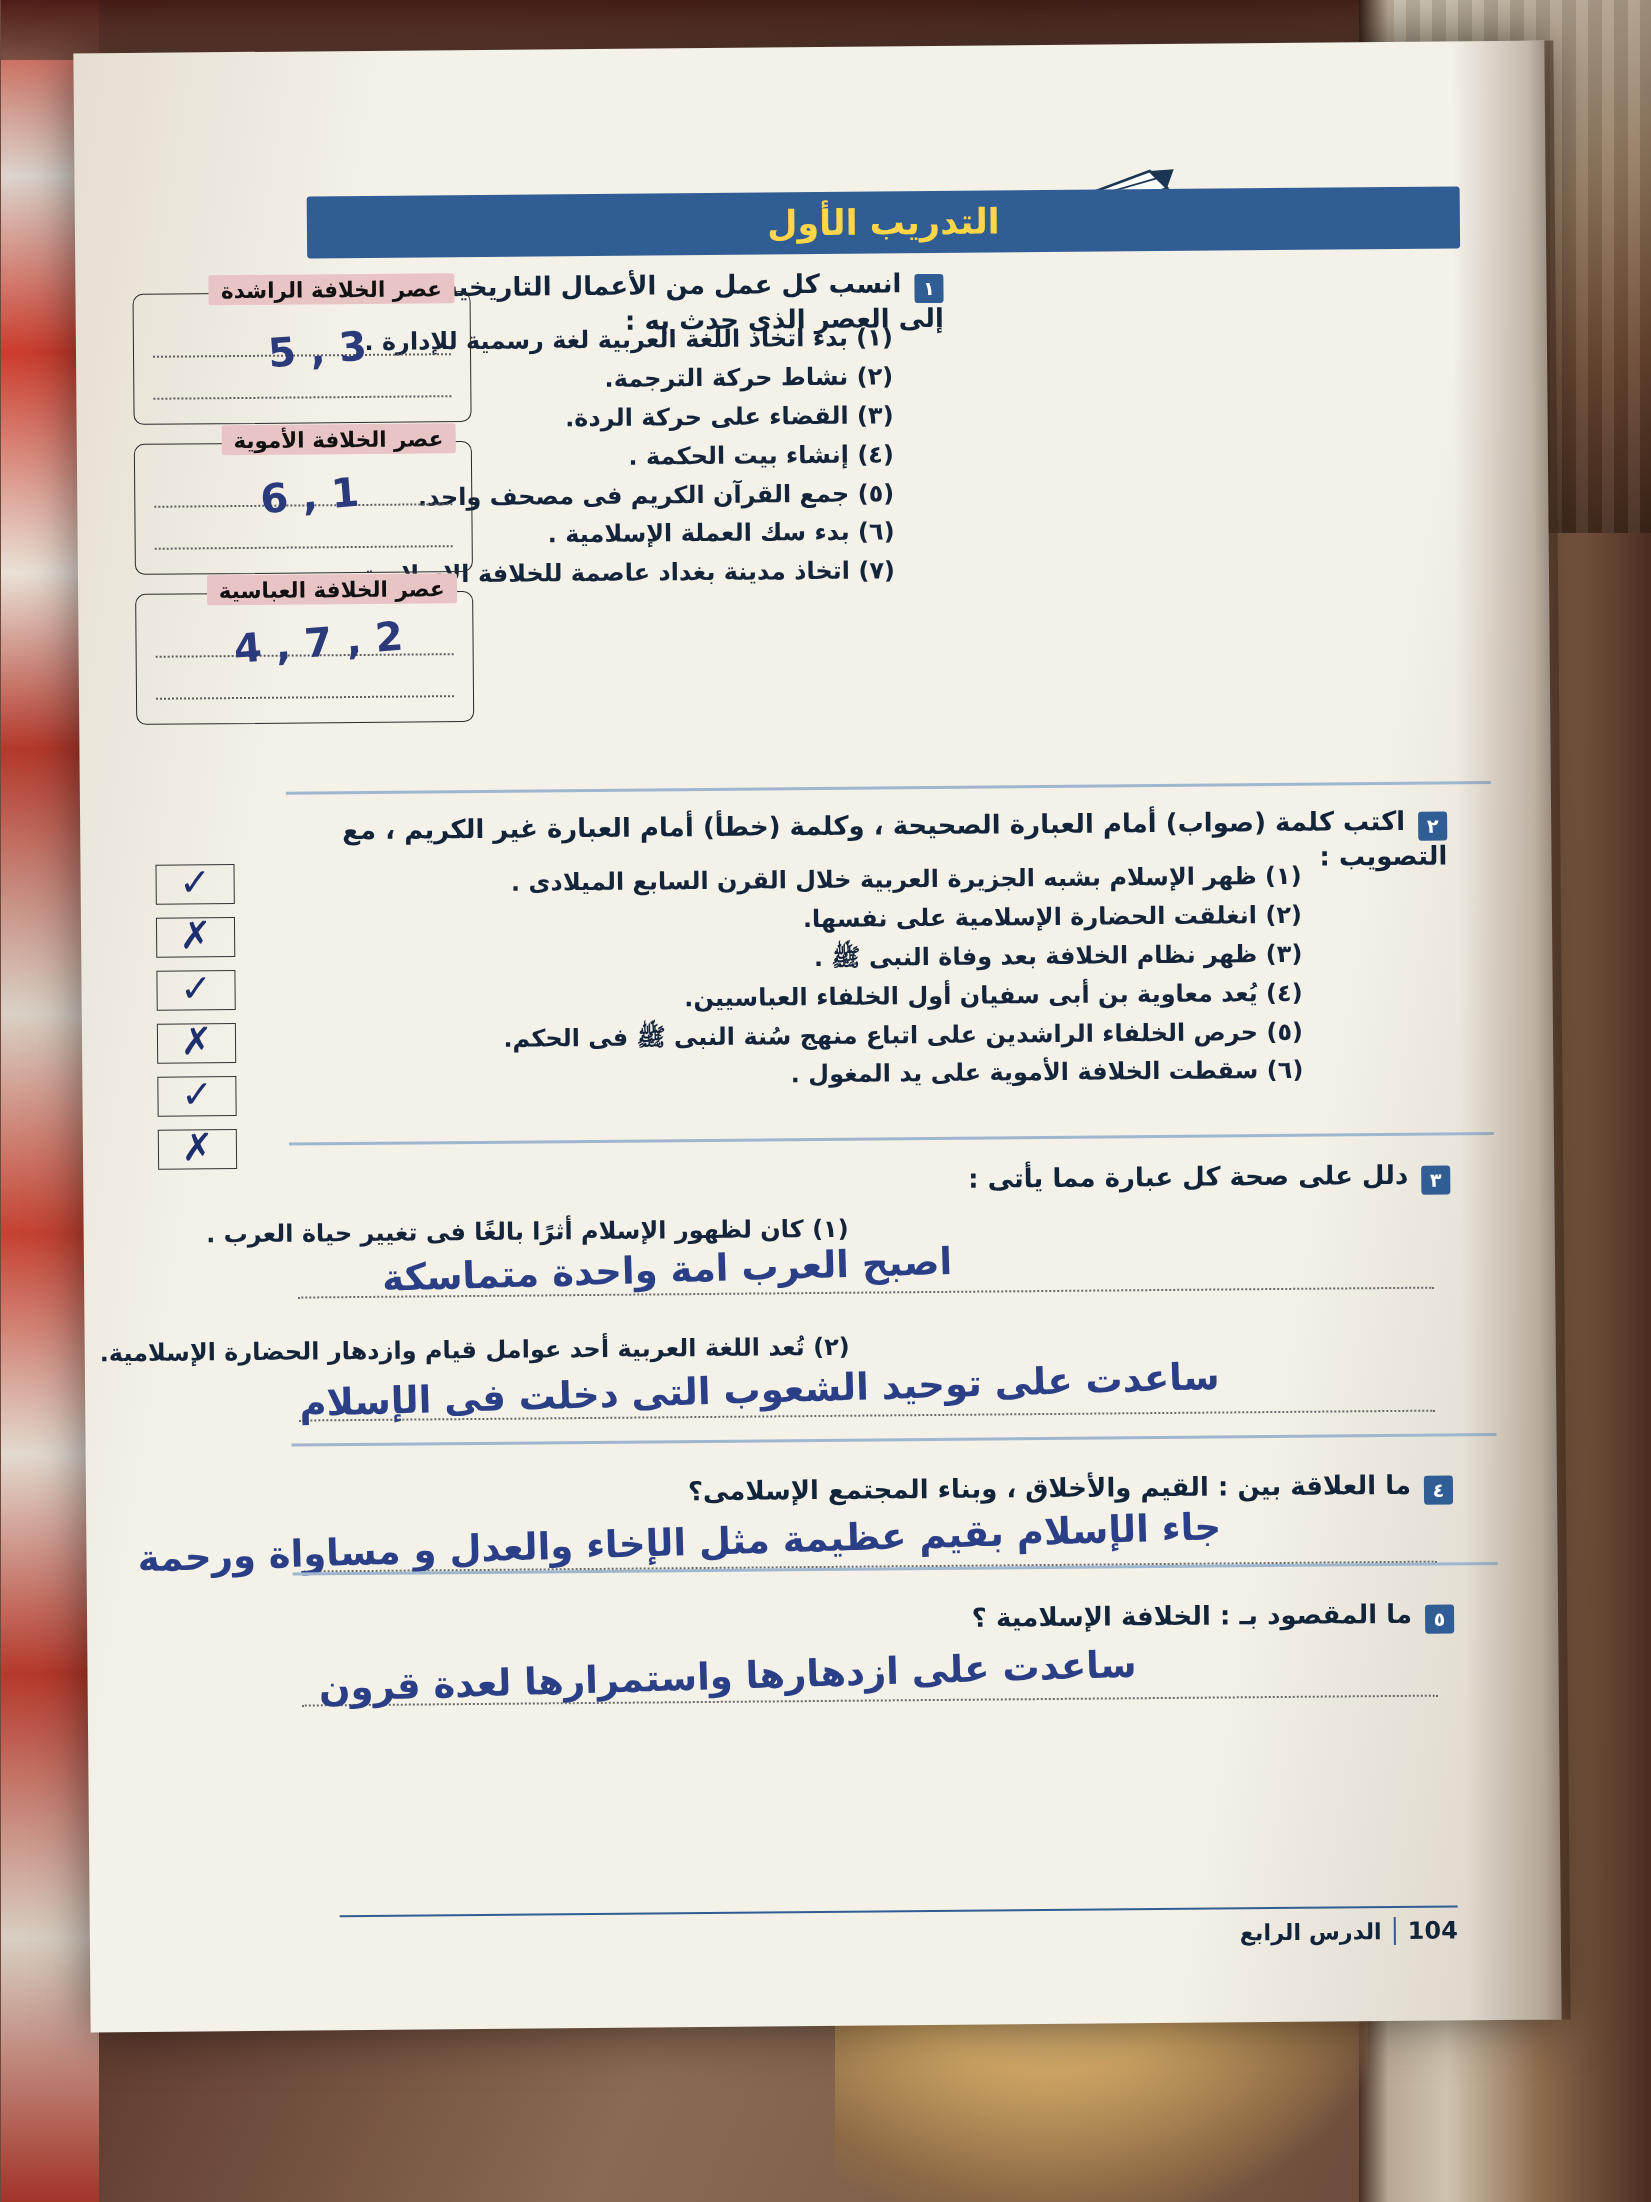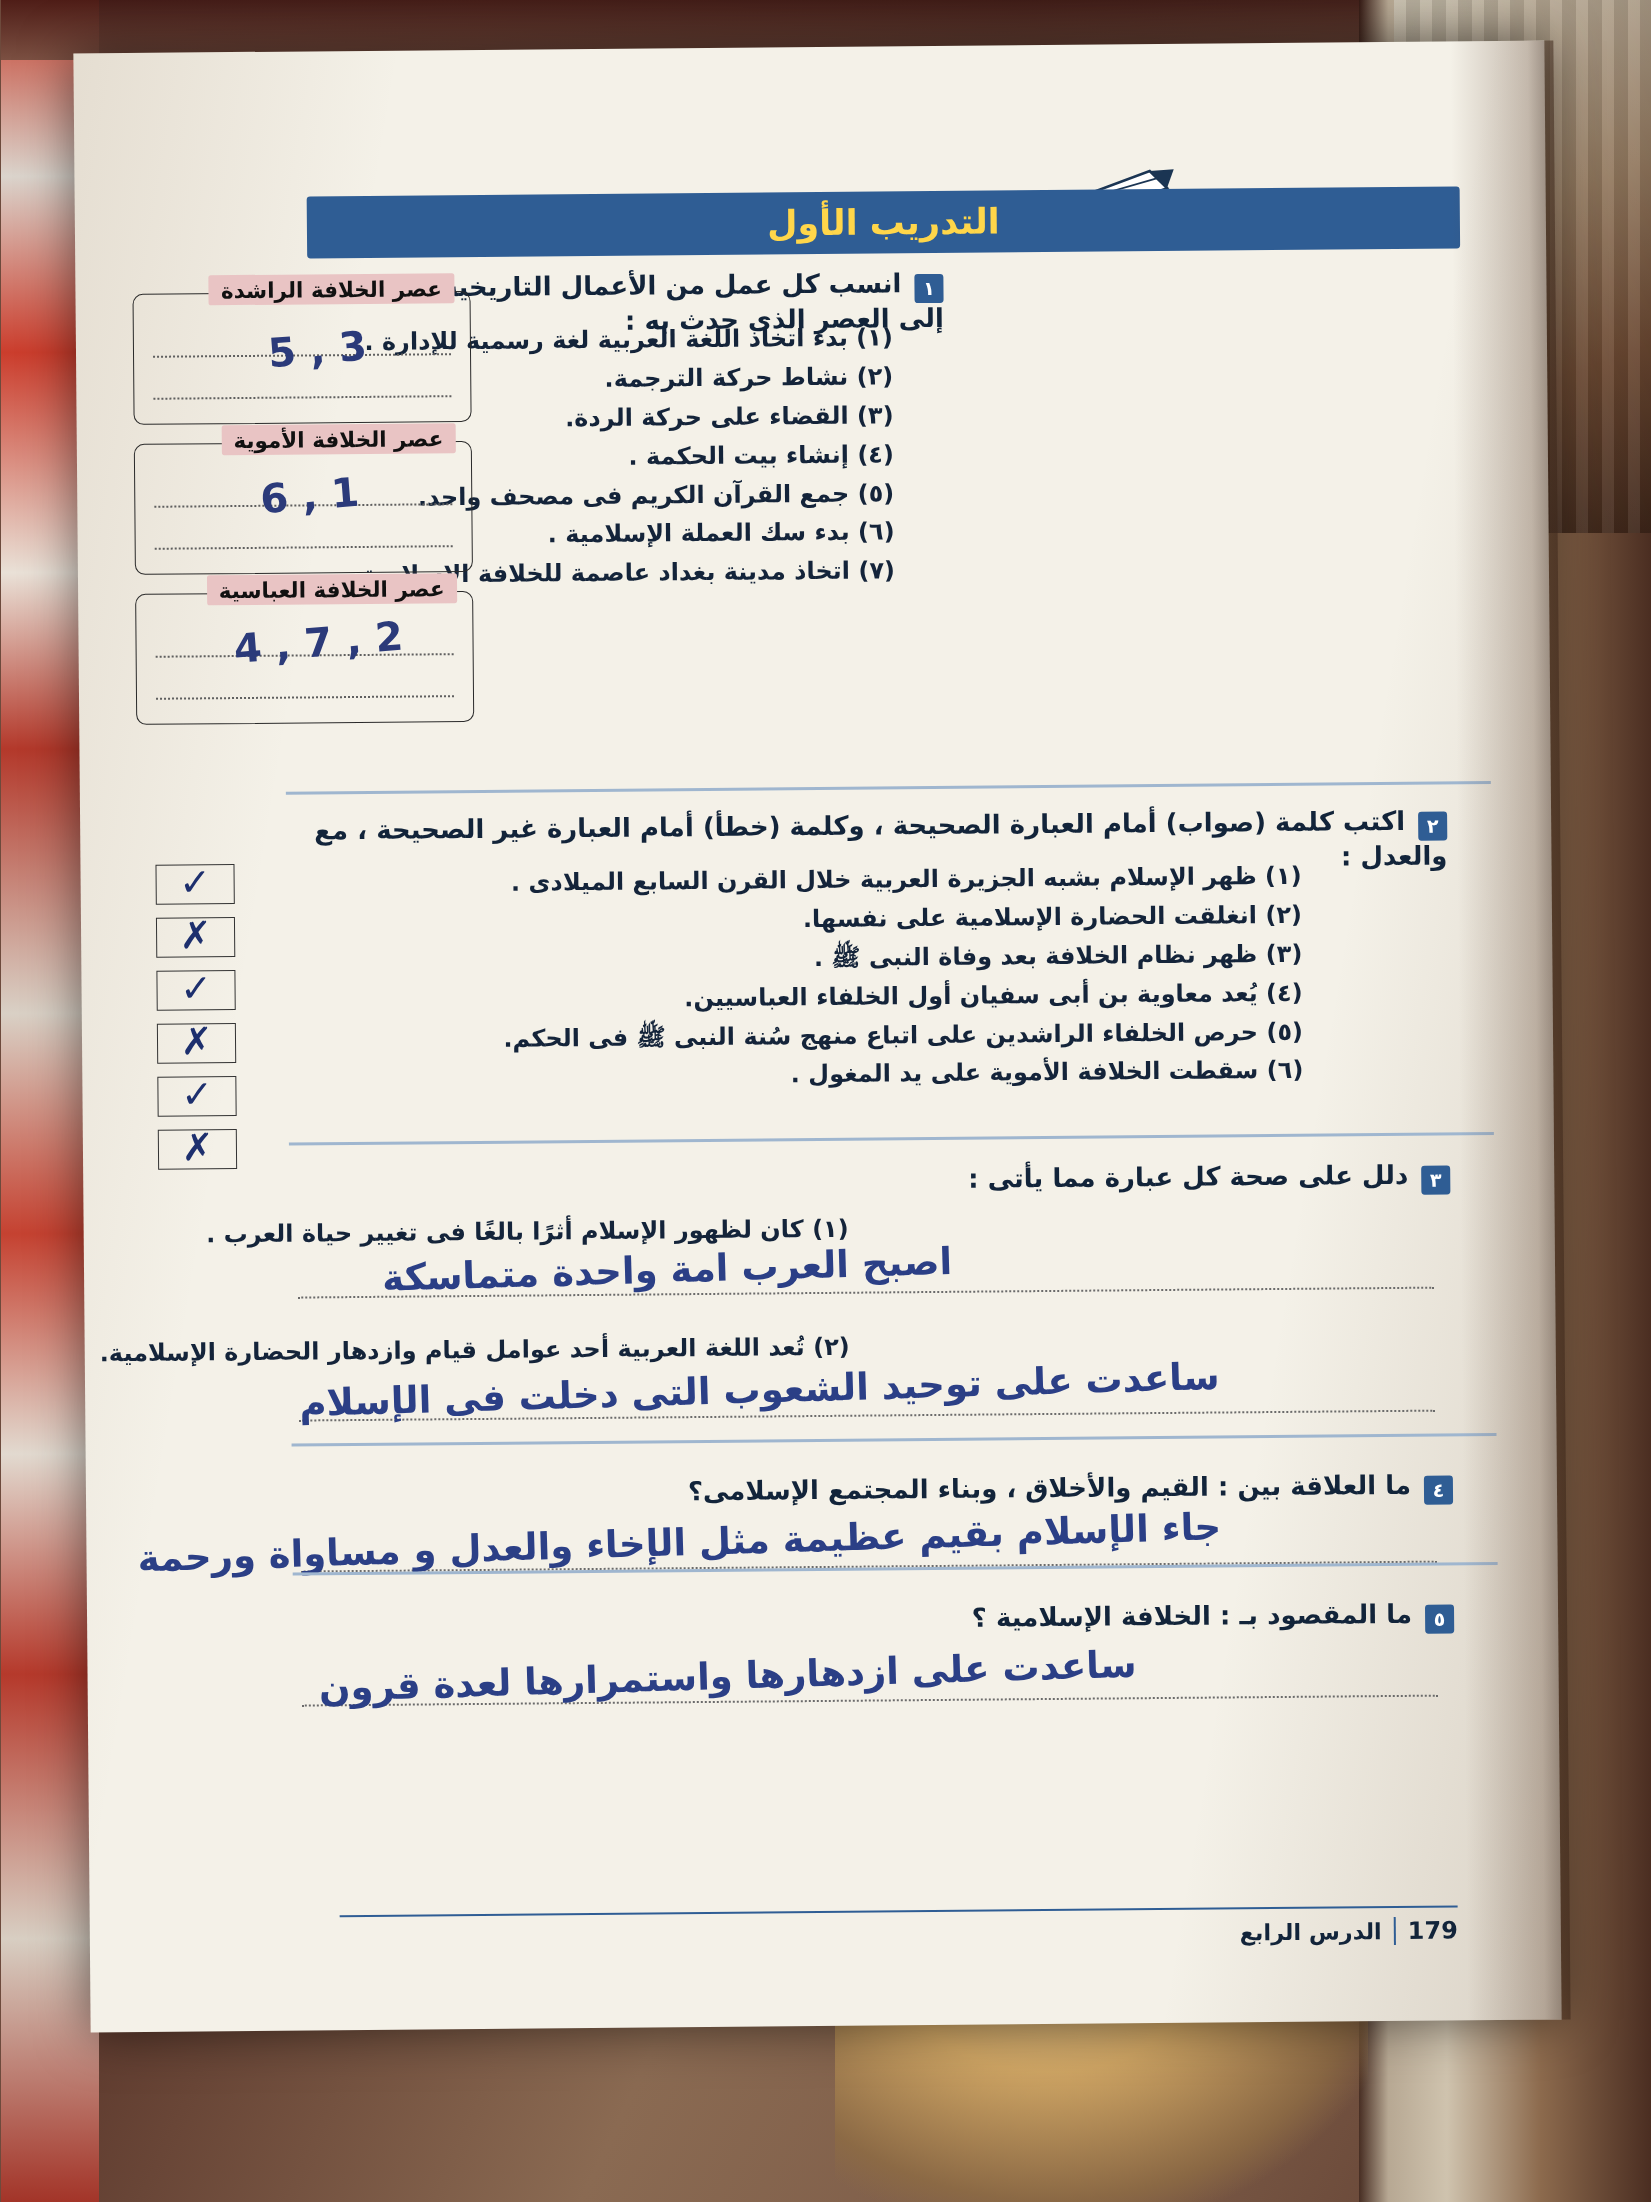--- a/index.html
+++ b/index.html
@@ -248,21 +248,21 @@
         </div>
 
       </div>
     </div>
 
     <div class="hr" style="top:740px;"></div>
 
     <div class="sec q2">
       <div class="q2-lead">
         <span class="qnum">٢</span>
-        <span class="lead" style="display:inline">اكتب كلمة (صواب) أمام العبارة الصحيحة ، وكلمة (خطأ) أمام العبارة غير الصحيحة ، مع والعدل :</span>
+        <span class="lead" style="display:inline">اكتب كلمة (صواب) أمام العبارة الصحيحة ، وكلمة (خطأ) أمام العبارة غير الكريم ، مع التصويب :</span>
       </div>
 
       <div class="q2-list">
         <div class="item">(١) ظهر الإسلام بشبه الجزيرة العربية خلال القرن السابع الميلادى .</div>
         <div class="item">(٢) انغلقت الحضارة الإسلامية على نفسها.</div>
         <div class="item">(٣) ظهر نظام الخلافة بعد وفاة النبى ﷺ .</div>
         <div class="item">(٤) يُعد معاوية بن أبى سفيان أول الخلفاء العباسيين.</div>
         <div class="item">(٥) حرص الخلفاء الراشدين على اتباع منهج سُنة النبى ﷺ فى الحكم.</div>
         <div class="item">(٦) سقطت الخلافة الأموية على يد المغول .</div>
       </div>
@@ -328,21 +328,21 @@
         <span class="qnum">٥</span>
         <span class="lead" style="display:inline">ما المقصود بـ : الخلافة الإسلامية ؟</span>
       </div>
       <span class="wline" style="top:96px;"></span>
       <span class="scribble" style="top:50px;right:370px;">ساعدت على ازدهارها واستمرارها لعدة قرون</span>
     </div>
 
     <div class="footer">
       <div class="footer-line"></div>
       <div class="footer-row">
-        <span class="page-no">179</span>
+        <span class="page-no">104</span>
         <span class="lesson">الدرس الرابع</span>
       </div>
     </div>
 
     <div class="gutter"></div>
   </div>
 </div>
 
 
 </body></html>

